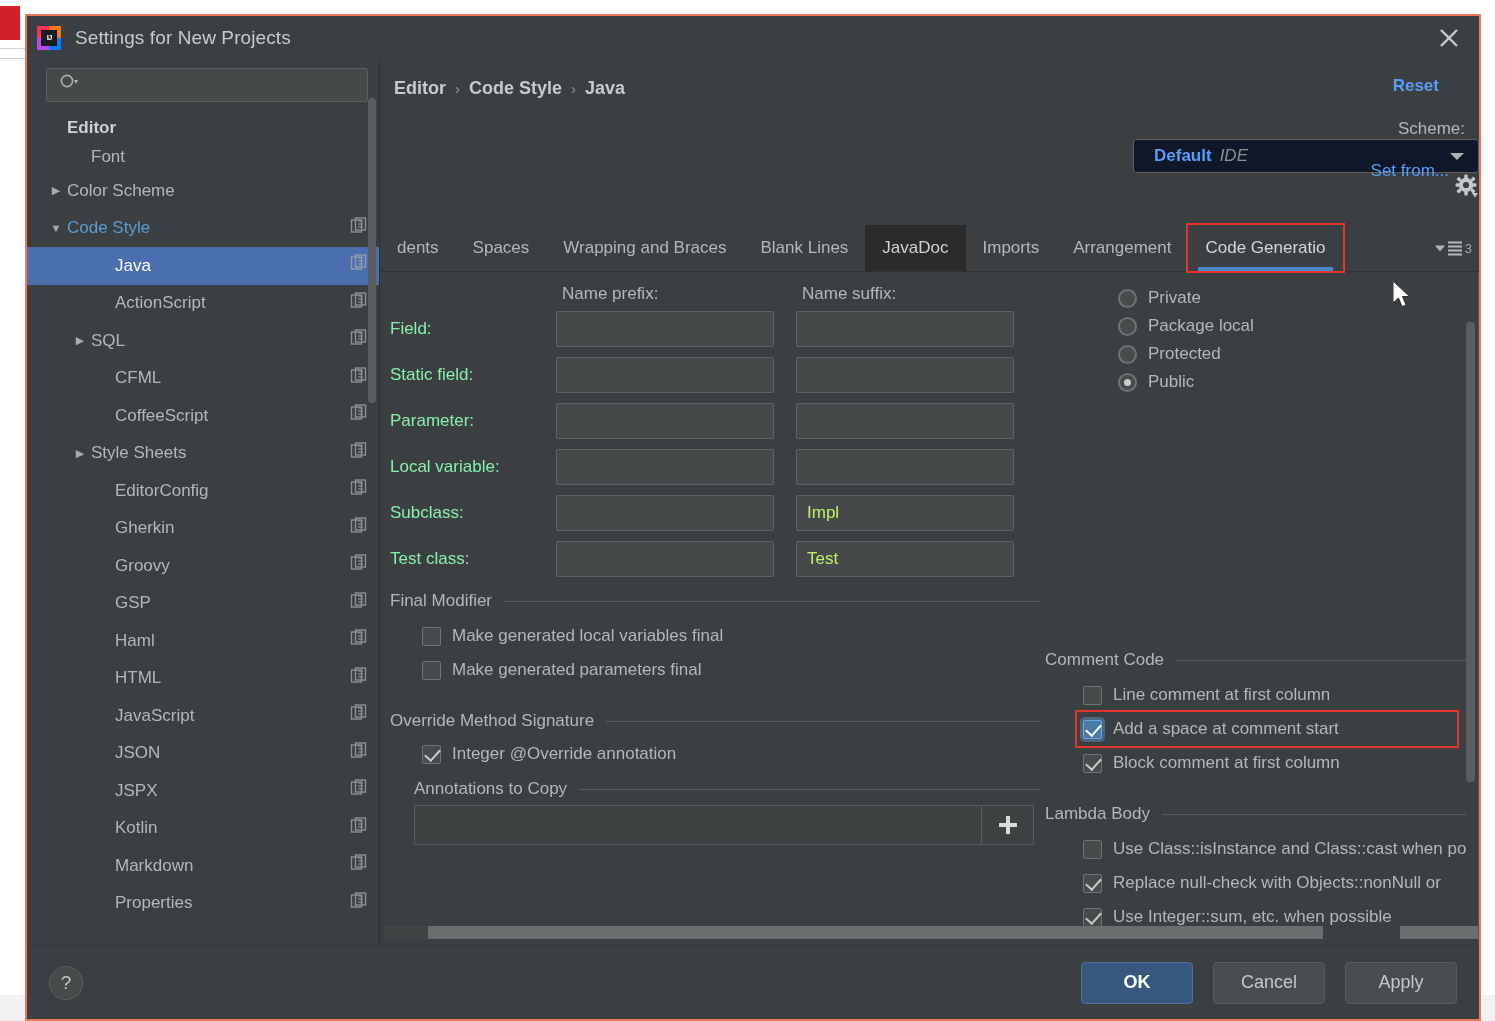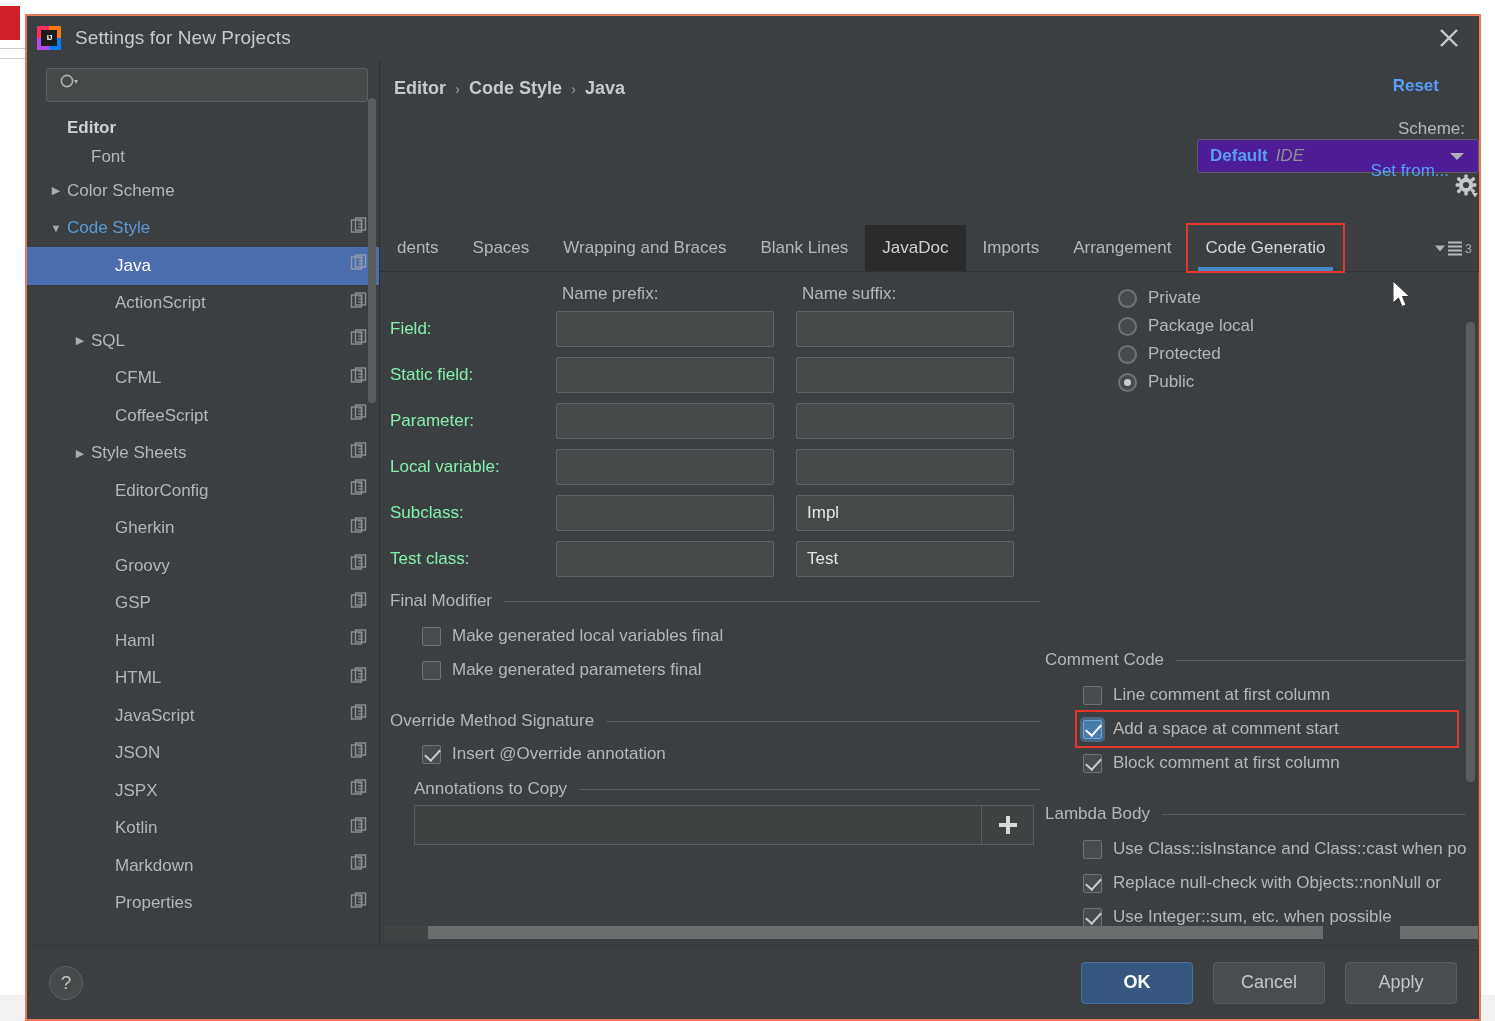--- a/index.html
+++ b/index.html
@@ -124,22 +124,22 @@
   #breadcrumb .sep { color: #9a9d9e; font-weight: normal; font-size: 15px; }
   #breadcrumb .crumb-last { color: #c7c9ca; }
   #reset-link {
     position: absolute; right: 40px; top: 16px;
     color: #589df6; font-size: 17px; font-weight: bold; cursor: pointer;
   }
 
   #scheme-row { display: flex; align-items: flex-end; margin-top: 20px; padding-left: 14px; flex-direction: column; }
   #scheme-label { font-size: 17px; color: #b4b7b8; margin-right: 14px; }
   #scheme-combo {
-    width: 282px; height: 34px; background: #4c1d95; border: 1px solid #5e6060;
-    border-radius: 3px; display: flex; align-items: center; padding: 0 6px 0 12px;
+    width: 346px; height: 34px; background: #0f172a; border: 1px solid #5e6060;
+    border-radius: 3px; display: flex; align-items: center; padding: 0 6px 0 20px;
   }
   #scheme-combo .name { color: #589df6; font-weight: bold; font-size: 17px; }
   #scheme-combo .kind { color: #8d9091; font-size: 17px; margin-left: 8px; flex: 1 1 auto; font-style: italic; }
   #scheme-combo .caret {
     width: 0; height: 0; border-left: 7px solid transparent; border-right: 7px solid transparent;
     border-top: 7px solid #b0b3b4; margin-right: 8px;
   }
   #gear-btn { margin-left: 24px; cursor: pointer; position: relative; }
 
   #setfrom-link {
@@ -191,21 +191,21 @@
   #nt-head .sp { width: 172px; flex: 0 0 172px; }
   #nt-head .h1 { width: 240px; flex: 0 0 240px; font-size: 17px; color: #b4b7b8; }
   #nt-head .h2 { width: 240px; flex: 0 0 240px; font-size: 17px; color: #b4b7b8; }
   .nt-row { display: flex; align-items: center; margin-bottom: 10px; }
   .nt-row .cap {
     width: 166px; flex: 0 0 166px; text-align: left; padding-right: 12px;
     font-size: 17px; color: #86efac;
   }
   .nt-row input {
     width: 218px; height: 36px; background: #45494a; border: 1px solid #606263;
-    border-radius: 2px; color: #e5e5e5; font-size: 17px; padding: 0 10px;
+    border-radius: 2px; color: #bef264; font-size: 17px; padding: 0 10px;
     outline: none; font-family: "Liberation Sans", sans-serif;
   }
   .nt-row .gap { width: 22px; flex: 0 0 22px; }
 
   
   #visibility { position: absolute; left: 78px; top: 0; }
   .radio-row { display: flex; align-items: center; height: 28px; cursor: pointer; }
   .radio {
     width: 19px; height: 19px; border-radius: 50%; border: 2px solid #6f7375;
     background: #484b4c; margin-right: 11px; position: relative; flex: 0 0 19px;
@@ -721,21 +721,21 @@
             </div>
 
             <div class="grp" style="margin-top:24px;">
               <div class="grp-title">
                 <span class="t">Override Method Signature</span>
                 <span class="rule"></span>
               </div>
               <div id="om-rows" style="padding-left:32px;padding-top:6px;">
                   <div class="cb-row">
                     <span class="cb on"></span>
-                    <span class="cl">Insert @Override annotation</span>
+                    <span class="cl">Integer @Override annotation</span>
                   </div>
                 </div>
 
               <div class="grp-title" style="margin-top:8px;padding-left:24px;">
                 <span class="t">Annotations to Copy</span>
                 <span class="rule"></span>
               </div>
               <div id="anno-table" style="margin-left:24px;margin-right:6px;">
                 <div class="cell"></div>
                 <div class="addcol">

